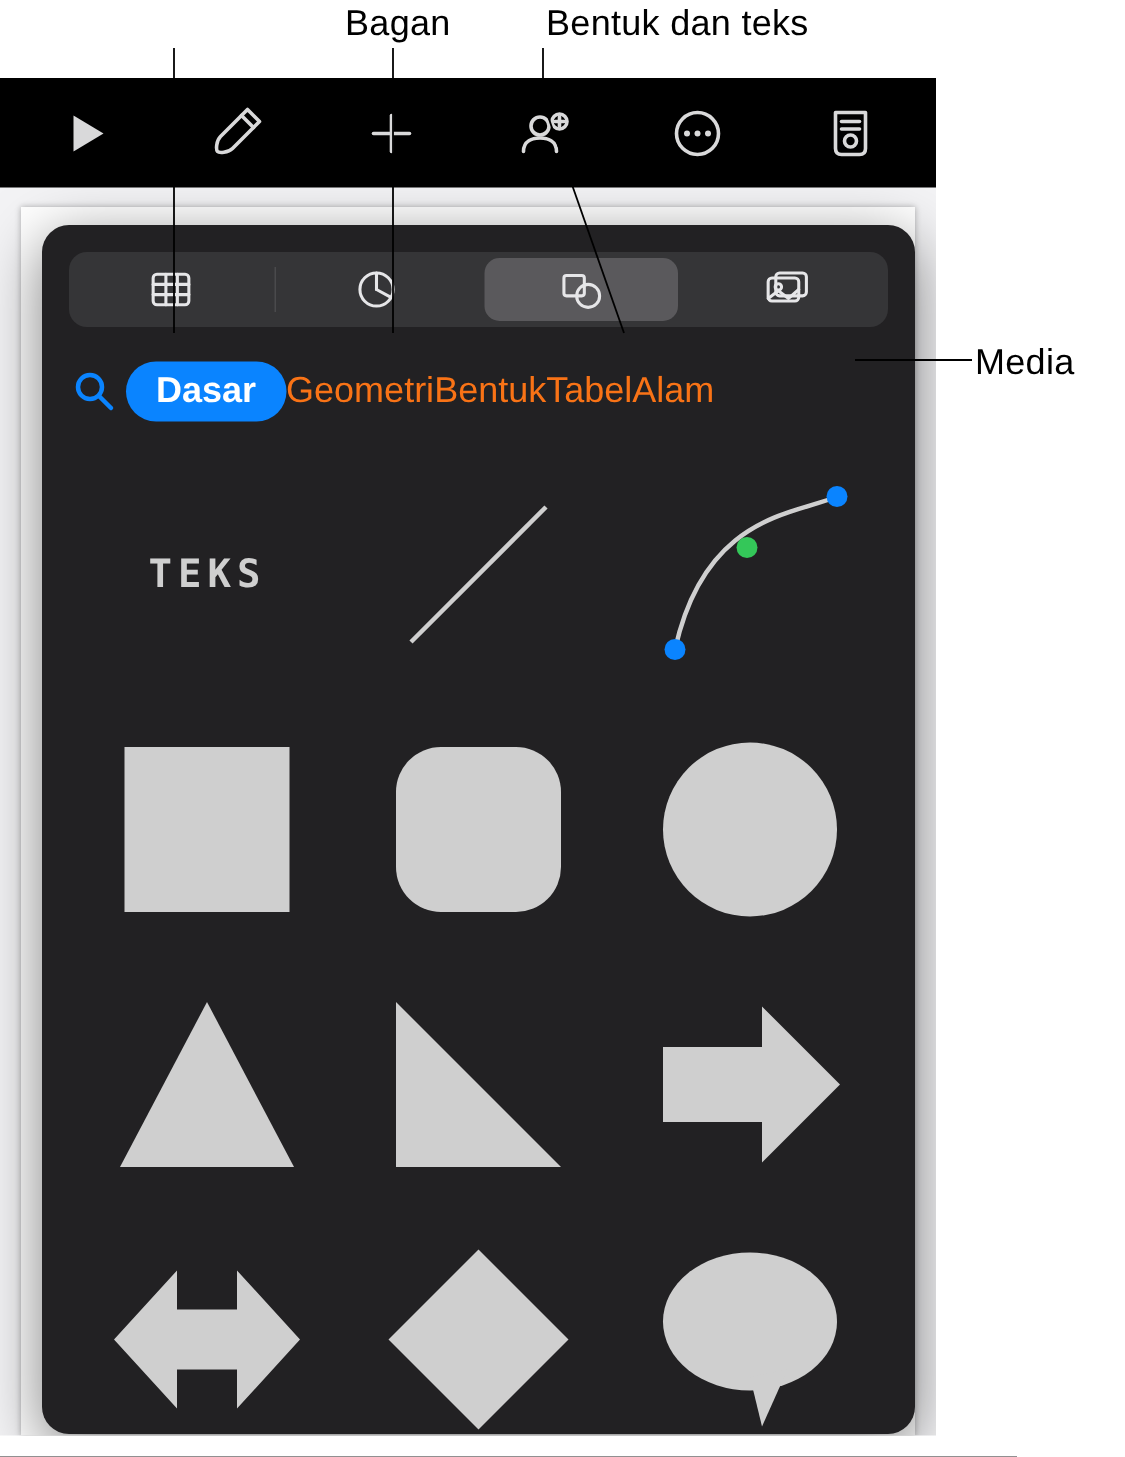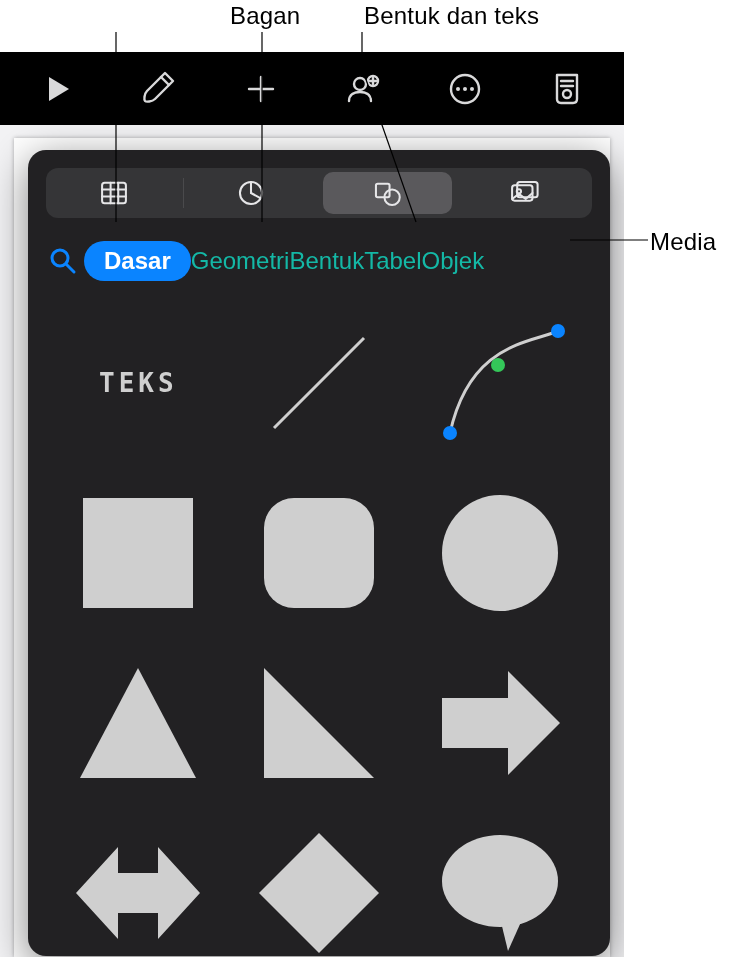--- a/index.html
+++ b/index.html
@@ -131,21 +131,21 @@
     white-space: nowrap;
   }
   .cat-search {
     width: 42px;
     display:flex; align-items:center; justify-content:center;
   }
   .cat-search svg { width:30px; height:30px; }
   .cat-search .stroke { stroke:#0a84ff; stroke-width:3; fill:none; stroke-linecap:round; }
   .cat {
     font-size: 24px;
-    color: #14b8a6;
+    color: #f97316;
     font-weight: 500;
   }
   .cat.selected {
     background: #0a84ff;
     color: #fff;
     padding: 6px 20px;
     border-radius: 22px;
     font-weight: 600;
   }
 
@@ -282,21 +282,21 @@
       <div class="cat-search">
         <svg viewBox="0 0 30 30">
           <circle class="stroke" cx="12" cy="12" r="8"></circle>
           <line class="stroke" x1="18" y1="18" x2="26" y2="26"></line>
         </svg>
       </div>
       <span class="cat selected">Dasar</span>
       <span class="cat">Geometri</span>
       <span class="cat">Bentuk</span>
       <span class="cat">Tabel</span>
-      <span class="cat">Objek</span>
+      <span class="cat">Alam</span>
     </div>
 
     <div class="shape-grid">
 
       <div class="shape-cell">
         <span class="teks-label">TEKS</span>
       </div>
 
       <div class="shape-cell">
         <svg viewBox="0 0 140 140">

